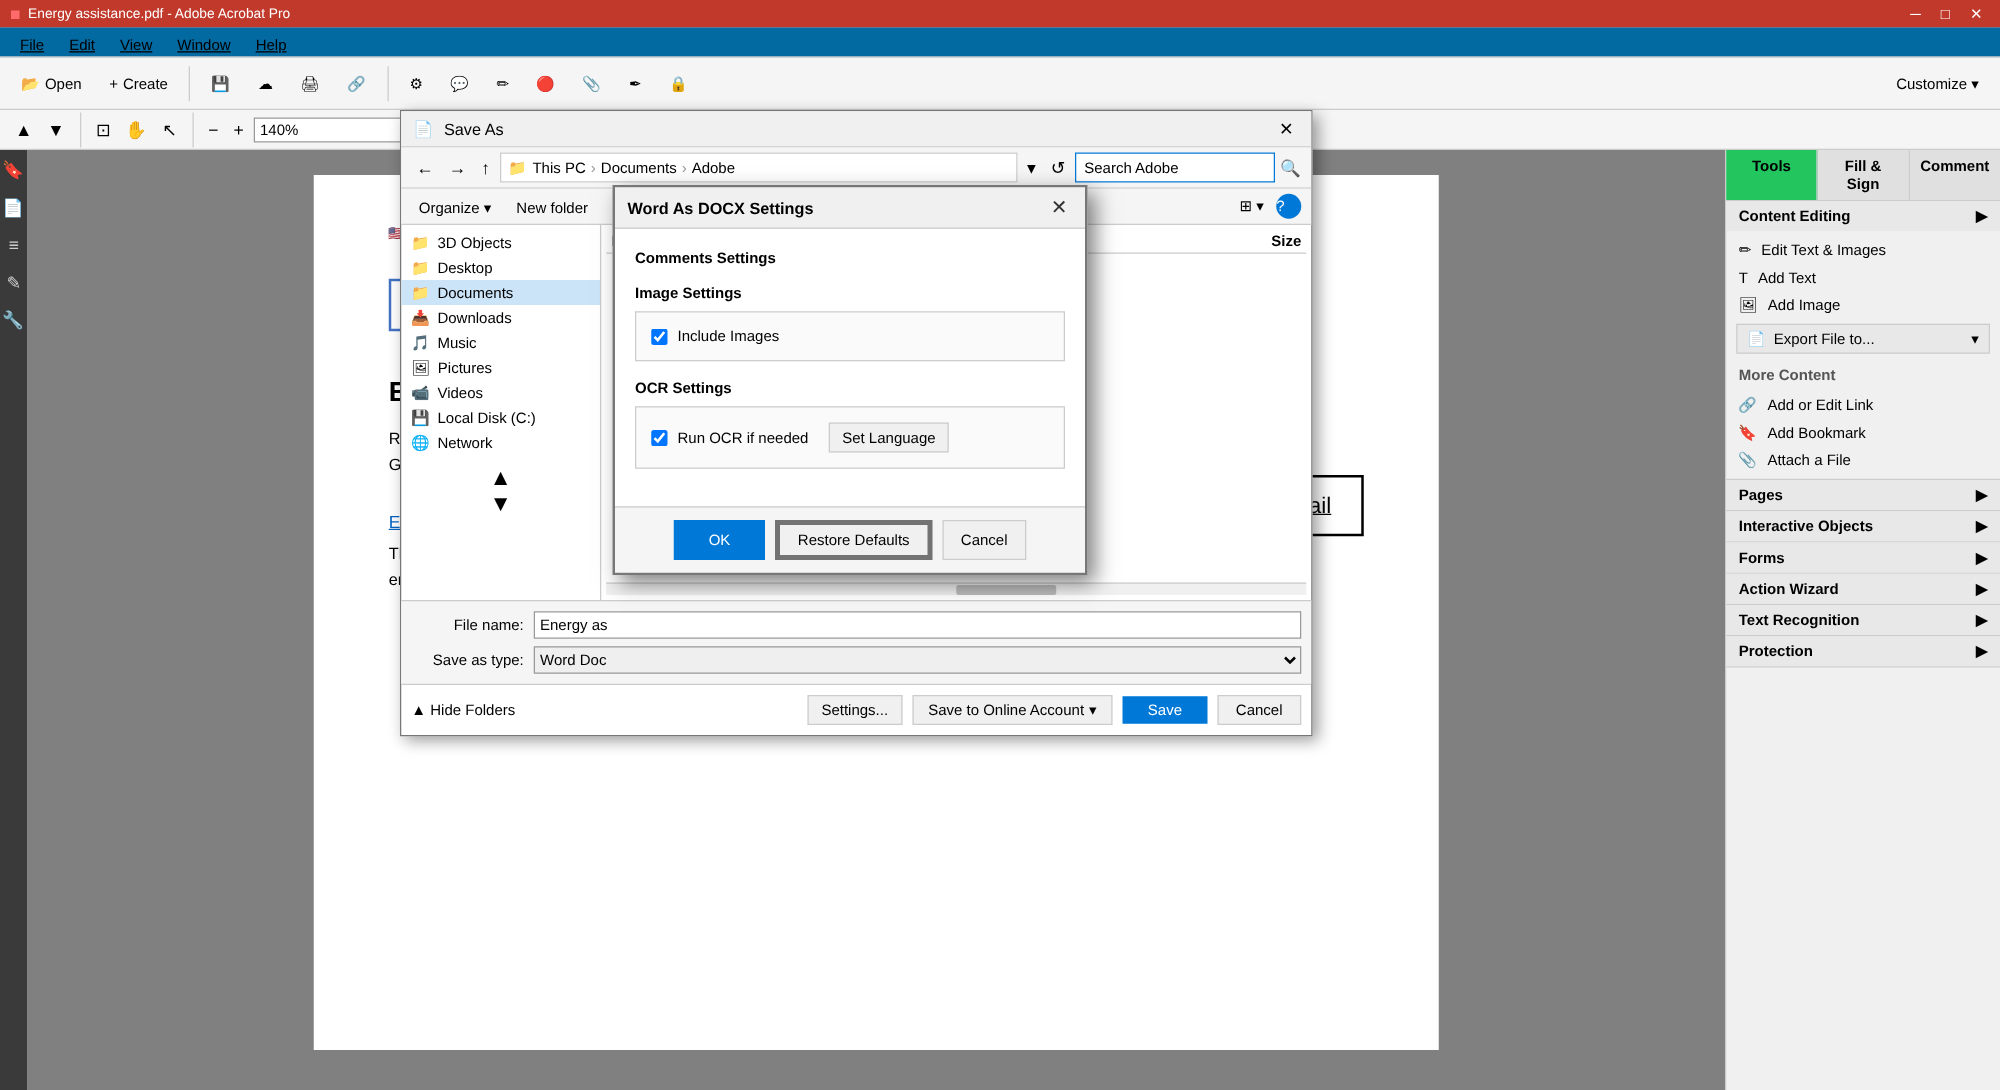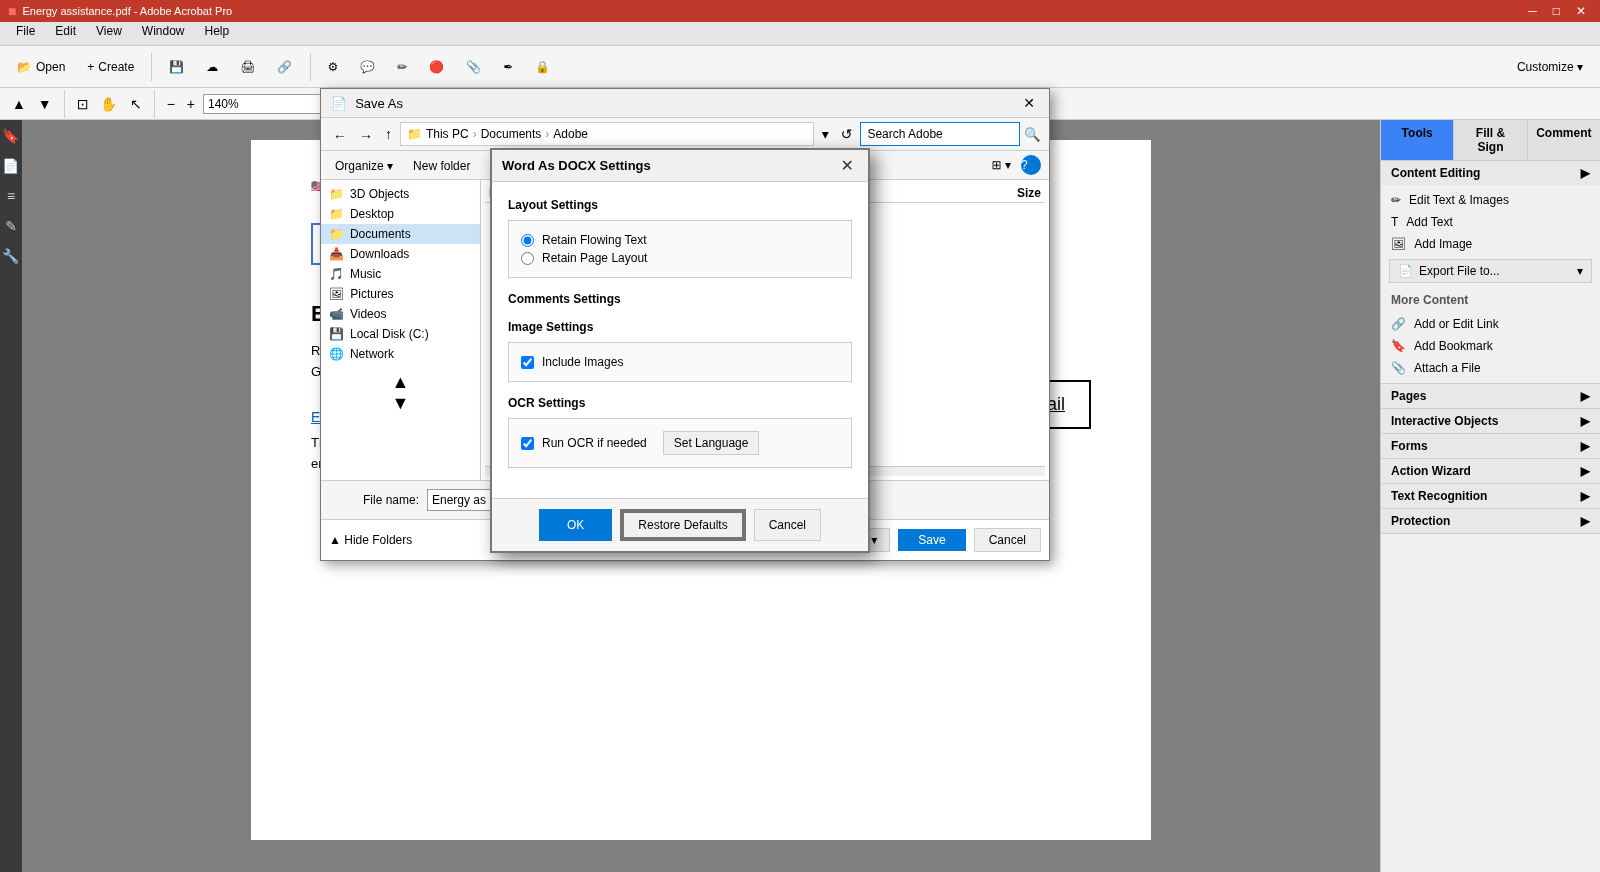--- a/index.html
+++ b/index.html
@@ -15,27 +15,28 @@
       justify-content: space-between;
       padding: 0 8px;
       font-size: 11px;
     }
     .title-bar-left { display: flex; align-items: center; gap: 6px; }
     .title-bar-controls { display: flex; gap: 4px; }
     .title-bar-btn { background: none; border: none; color: white; font-size: 12px; cursor: pointer; padding: 0 6px; }
 
     
     .menu-bar {
-      background: #e5e5e5;
+      background: #0369a1;
       height: 24px;
       display: flex;
-      align-items: flex-start;
+      align-items: flex-end;
       padding: 0 8px;
       border-bottom: 1px solid #ccc;
       gap: 4px;
+      text-decoration: underline;
     }
     .menu-item { padding: 2px 8px; cursor: pointer; font-size: 12px; }
 
     
     .toolbar {
       background: #f5f5f5;
       height: 42px;
       display: flex;
       align-items: center;
       padding: 0 8px;
@@ -142,21 +143,21 @@
     }
     .right-tab {
       flex: 1;
       padding: 6px 8px;
       text-align: center;
       cursor: pointer;
       font-size: 12px;
       font-weight: bold;
       border-right: 1px solid #ccc;
     }
-    .right-tab.active { background: #3b82f6; }
+    .right-tab.active { background: #22c55e; }
     .right-tab:last-child { border-right: none; }
 
     .panel-section {
       border-bottom: 1px solid #ccc;
     }
     .panel-section-header {
       background: #e8e8e8;
       padding: 5px 10px;
       font-weight: bold;
       font-size: 12px;
@@ -300,20 +301,21 @@
       align-items: center;
       gap: 4px;
     }
 
     
     .save-bottom {
       padding: 8px;
       border-top: 1px solid #ccc;
       background: #f5f5f5;
       display: flex;
+      flex-direction: column;
       gap: 6px;
     }
     .save-row {
       display: flex;
       align-items: center;
       gap: 8px;
     }
     .save-label { width: 90px; text-align: right; font-size: 12px; }
     .save-input { flex: 1; height: 22px; border: 1px solid #999; padding: 0 4px; font-size: 12px; }
     .save-select { flex: 1; height: 22px; border: 1px solid #999; font-size: 12px; }
@@ -779,33 +781,20 @@
     </div>
   </div>
 
   <div class="docx-dialog" style="pointer-events:all; position:absolute; top:60px; left:490px;">
     <div class="docx-title-bar">
       <span>Word As DOCX Settings</span>
       <button class="docx-close-btn">✕</button>
     </div>
     <div class="docx-content">
 
-      <div class="docx-section">
-        <div class="docx-section-title">Layout Settings</div>
-        <div class="docx-section-box">
-          <div class="radio-row">
-            <input type="radio" name="layout" checked="" style="">
-            <label>Retain Flowing Text</label>
-          </div>
-          <div class="radio-row">
-            <input type="radio" name="layout" style="">
-            <label>Retain Page Layout</label>
-          </div>
-        </div>
-      </div>
 
       <div class="docx-section">
         <div class="docx-section-title">Comments Settings</div>
       </div>
 
       <div class="docx-section">
         <div class="docx-section-title">Image Settings</div>
         <div class="docx-section-box">
           <div class="checkbox-row">
             <input type="checkbox" checked="" style="">

